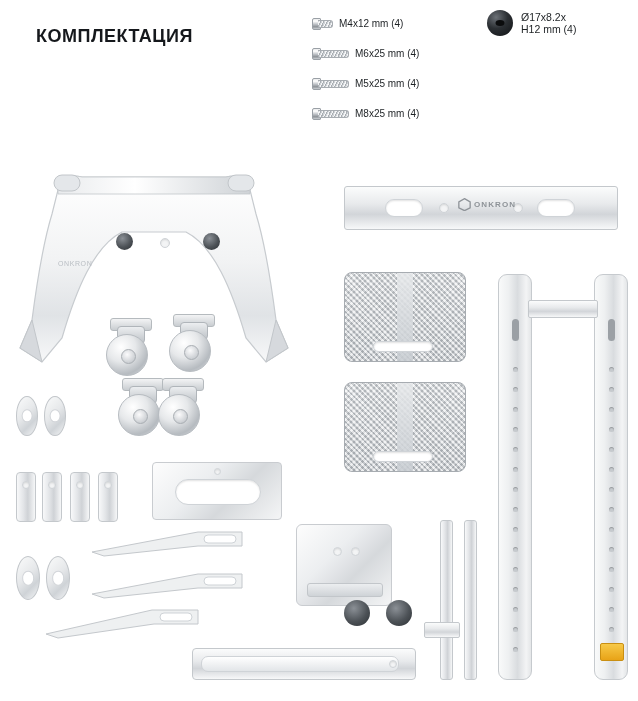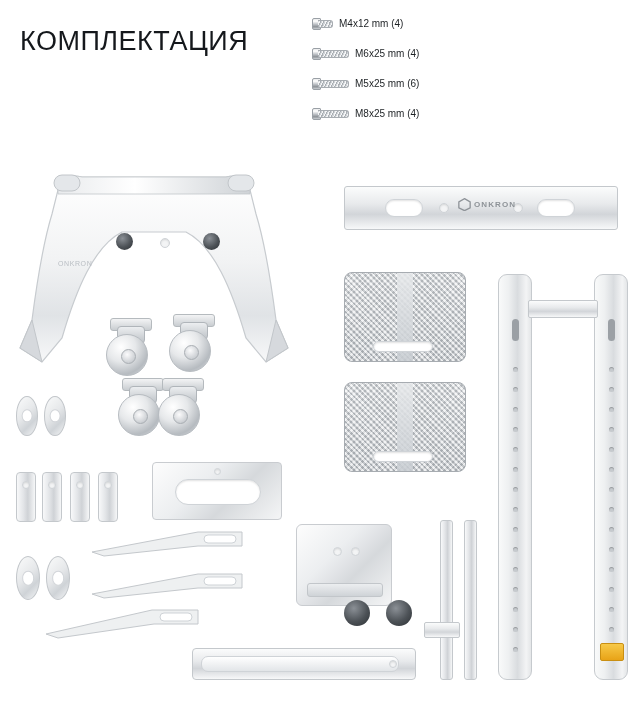--- a/index.html
+++ b/index.html
@@ -16,24 +16,24 @@
     color: #1a1a1a;
   }
   .page {
     position: absolute;
     left: 0; top: 0;
     width: 638px;
     height: 701px;
   }
   .title {
     position: absolute;
-    left: 20px;
+    left: 36px;
     top: 26px;
-    font-size: 27px;
-    font-weight: normal;
+    font-size: 18px;
+    font-weight: bold;
     letter-spacing: 0.5px;
     color: #15181c;
     white-space: nowrap;
   }
 
   
   .hw-list {
     position: absolute;
     left: 312px;
     top: 8px;
@@ -282,34 +282,41 @@
           <span class="shaft" style="left:6px;width:30px;"></span>
       </span>
       <span class="hw-label">M6x25 mm (4)</span>
     </div>
 
     <div class="hw-row">
       <span class="screw" style="width:37px;">
         <span class="head"></span>
           <span class="shaft" style="left:6px;width:30px;"></span>
       </span>
-      <span class="hw-label">M5x25 mm (6)</span>
+      <span class="hw-label">M5x25 mm (4)</span>
     </div>
 
     <div class="hw-row">
       <span class="screw" style="width:37px;">
         <span class="head"></span>
           <span class="shaft" style="left:6px;width:30px;"></span>
       </span>
       <span class="hw-label">M8x25 mm (4)</span>
     </div>
 
   </div>
 
   <div style="position:absolute; left:487px; top:10px;">
+    <div class="washer-row">
+      <span class="washer-black"></span>
+      <span class="washer-label">
+        <span>Ø17x8.2x</span><br>
+        <span>H12 mm (4)</span>
+      </span>
+    </div>
   </div>
 
   <div class="base-wrap">
     <svg width="272" height="200" viewBox="0 0 272 200">
       <defs>
         <linearGradient id="baseGrad" x1="0" y1="0" x2="0" y2="1">
           <stop offset="0%" stop-color="#ffffff"></stop>
           <stop offset="45%" stop-color="#f2f3f4"></stop>
           <stop offset="75%" stop-color="#e0e3e6"></stop>
           <stop offset="100%" stop-color="#f7f8f9"></stop>

